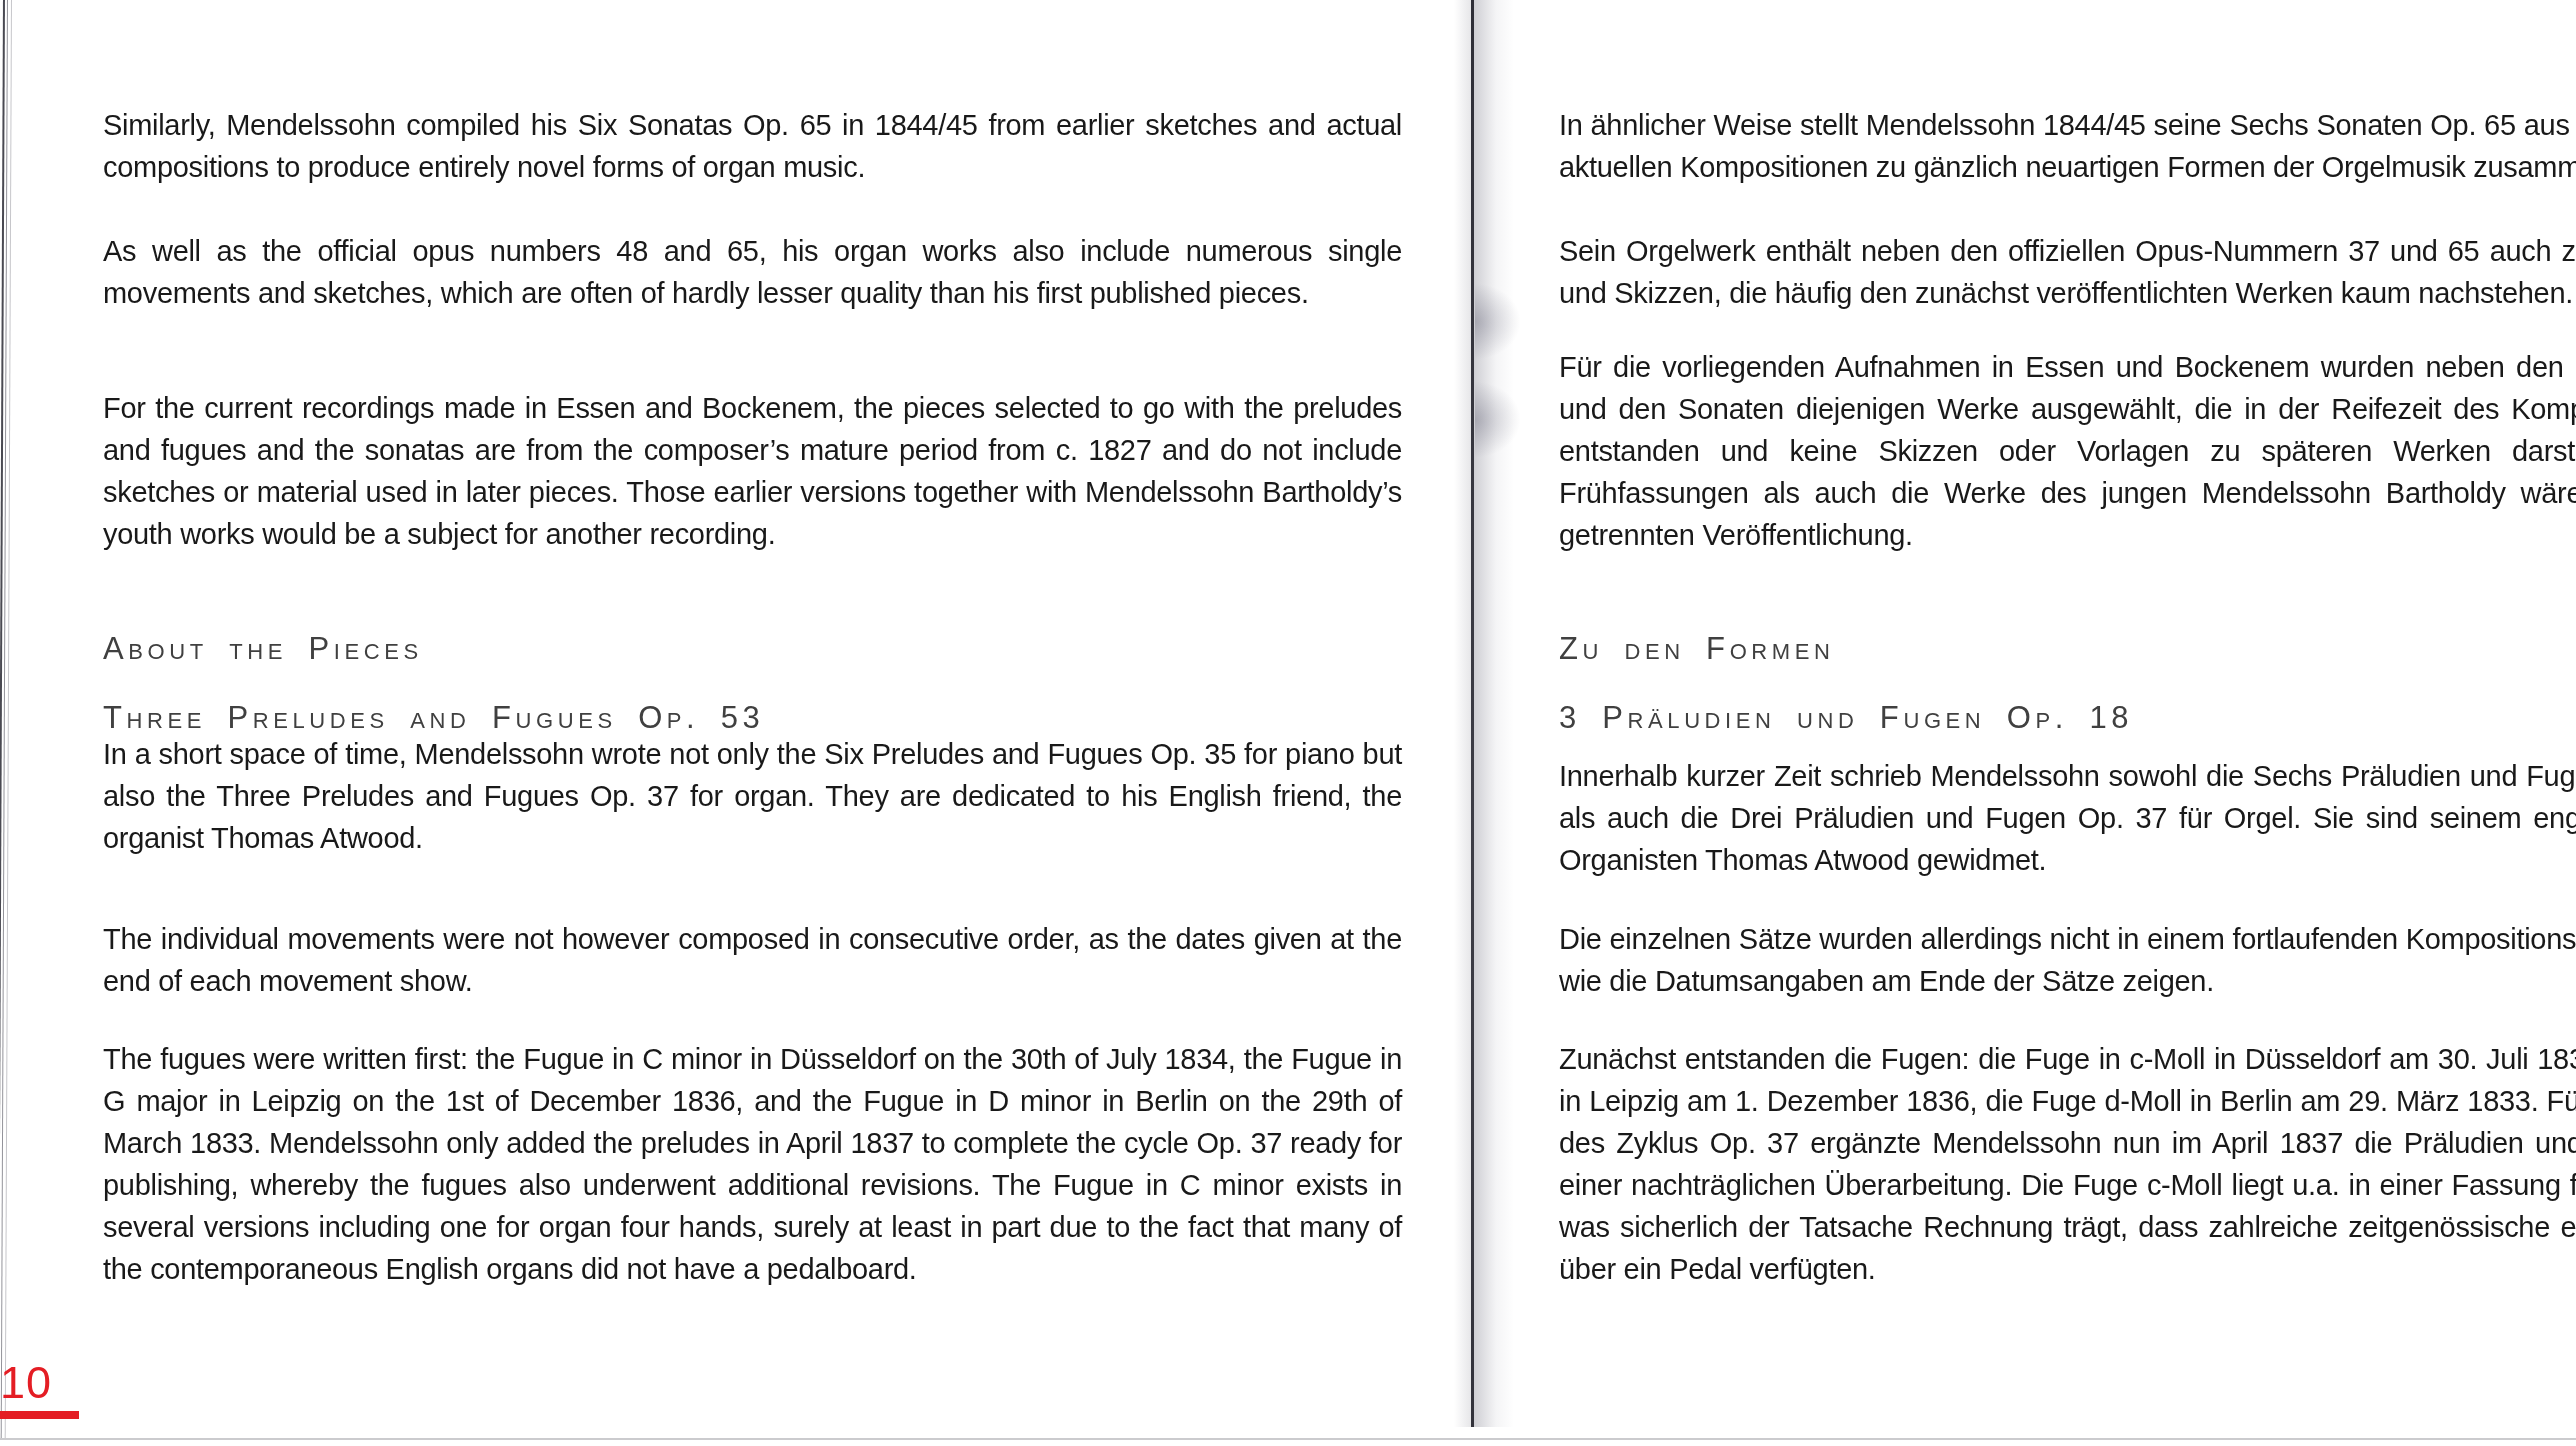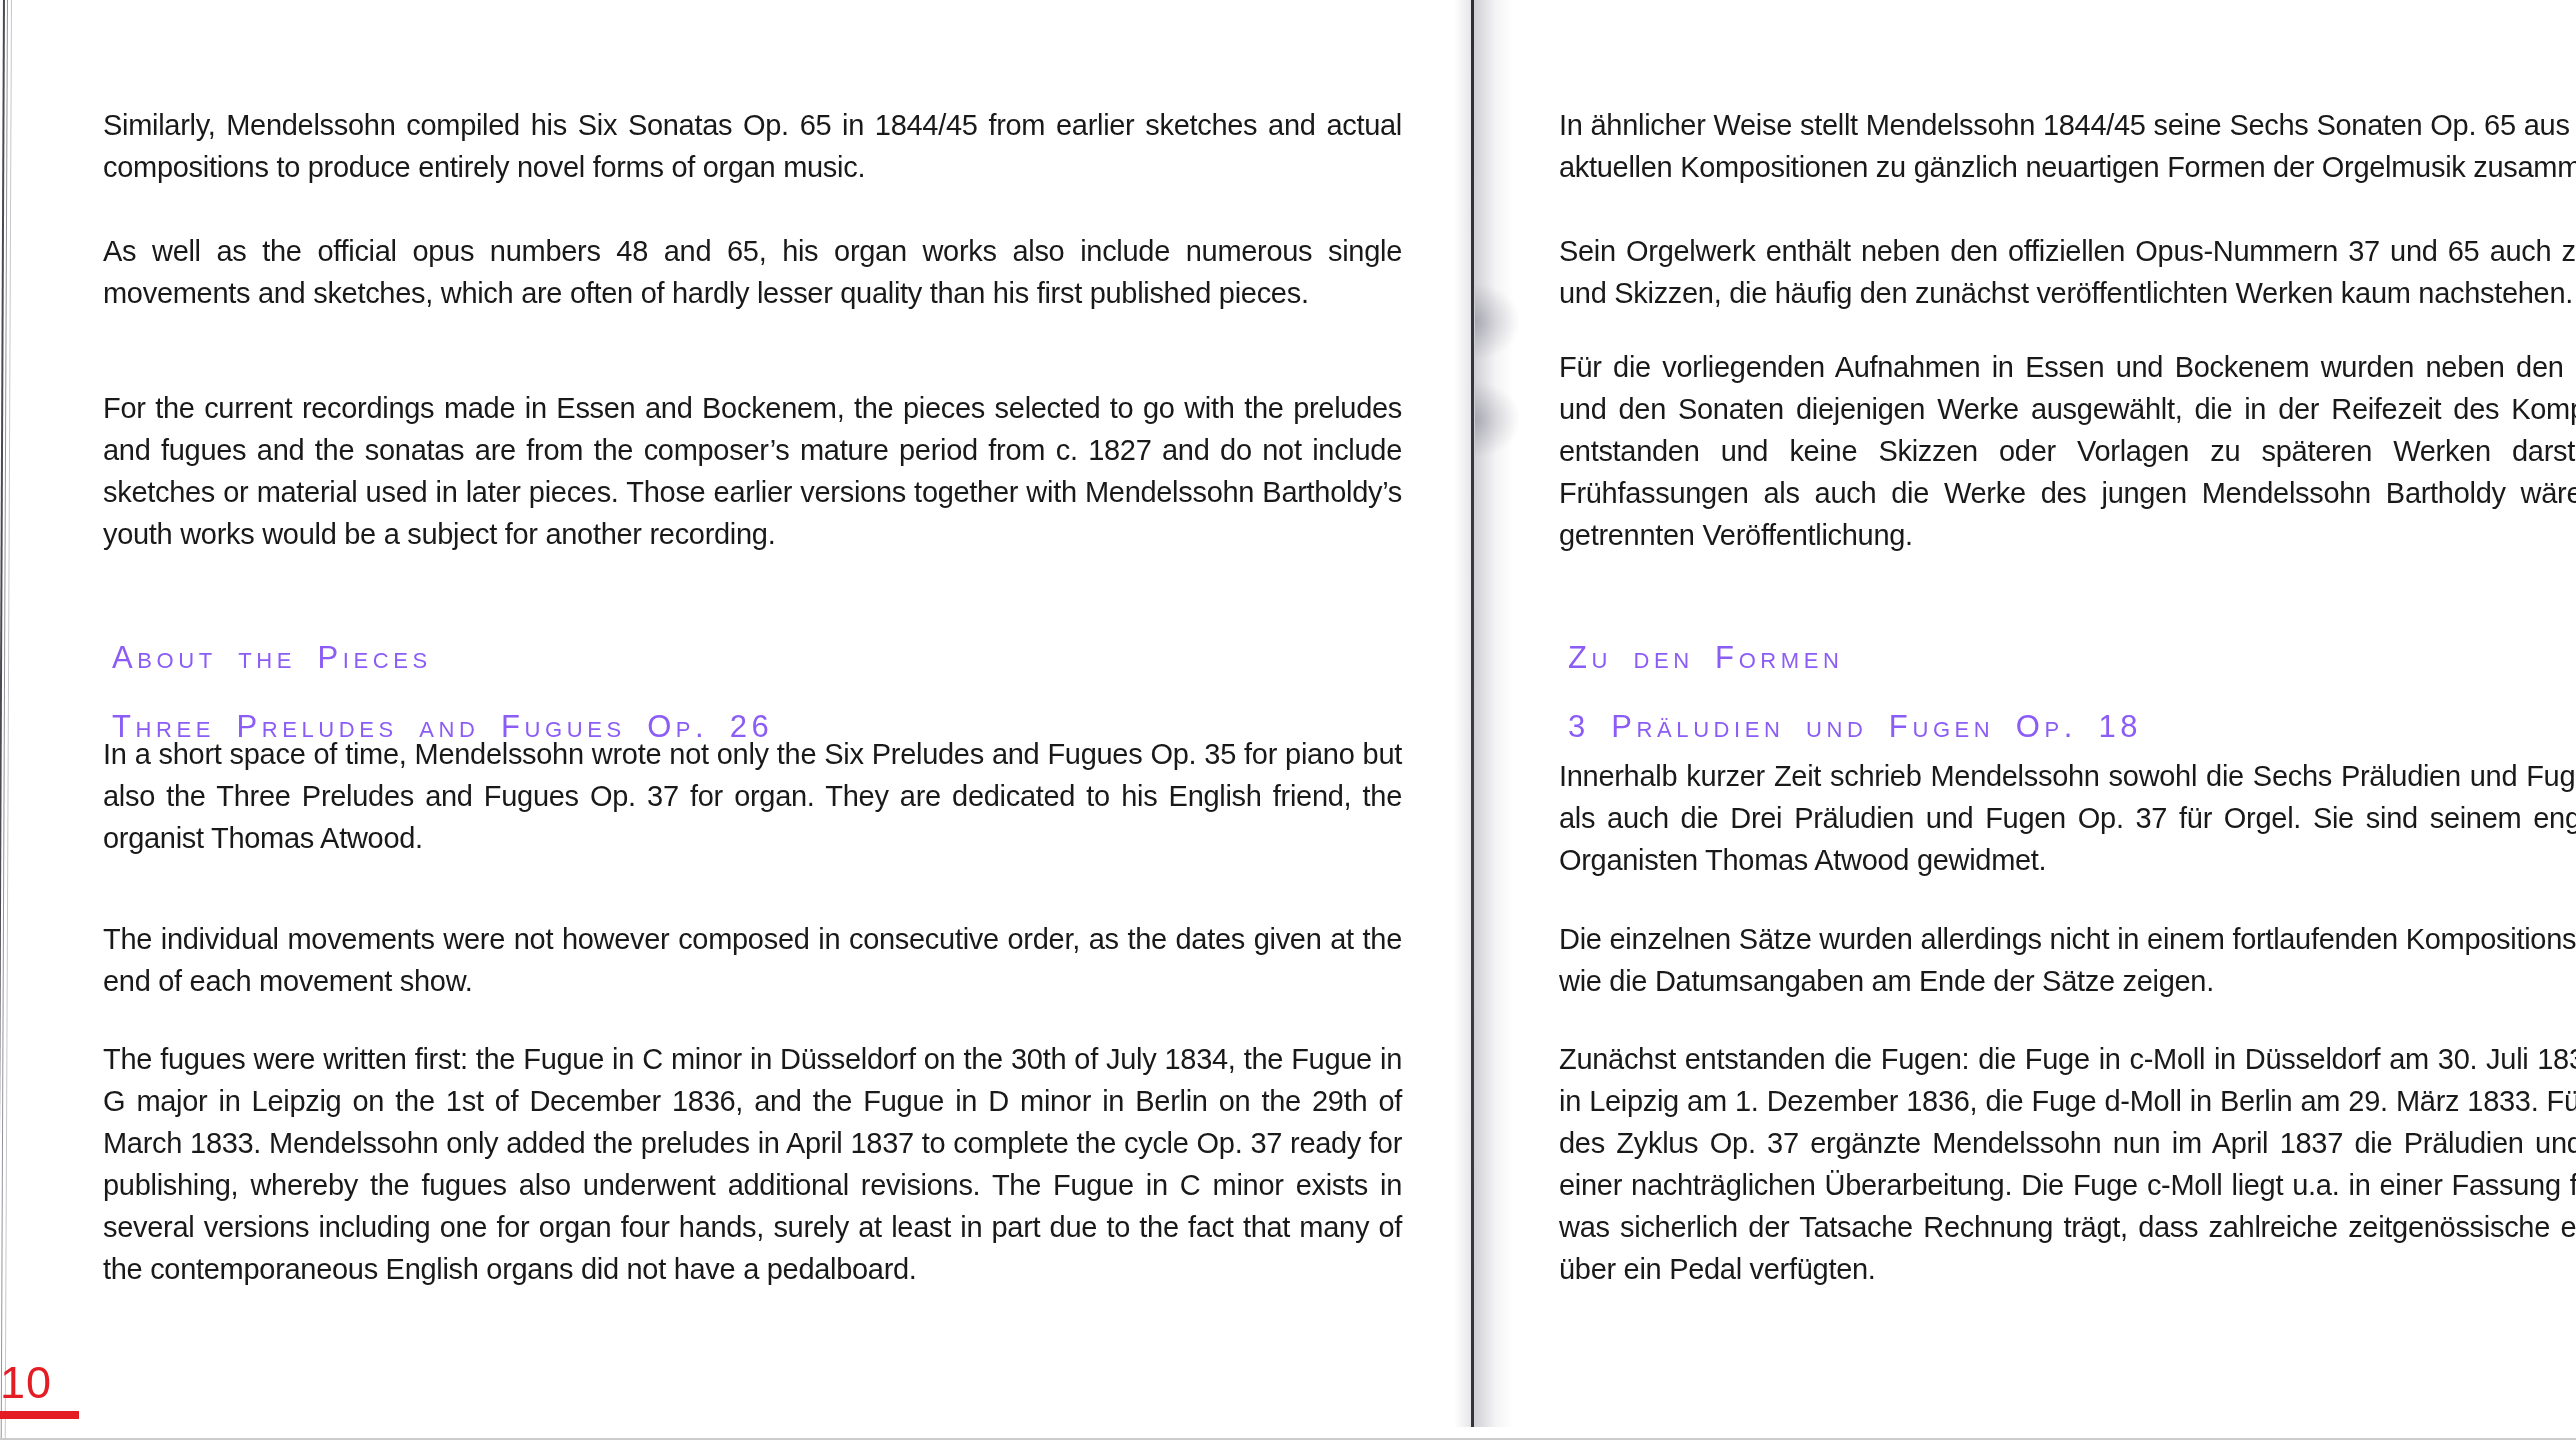--- a/index.html
+++ b/index.html
@@ -9,23 +9,23 @@
   }
   .page{position:absolute;top:0;}
   .page-left{left:103px;width:1299px;}
   .page-right{left:1559px;width:1287px;}
   .para{
     position:absolute;left:0;width:100%;
     font-size:29px;line-height:42px;letter-spacing:-0.3px;
     text-align:justify;white-space:normal;margin-top:8px;
   }
   .heading{
-    position:absolute;left:0;margin:9px;
+    position:absolute;left:0;margin:0;
     font-size:31px;line-height:42px;font-weight:normal;
-    font-variant:small-caps;letter-spacing:4.6px;word-spacing:8.2px;color:#8b5cf6;
+    font-variant:small-caps;letter-spacing:4.6px;word-spacing:8.2px;color:#404040;
   }
   .pageno{
     position:absolute;font-size:45px;line-height:1;color:#e41d24;
     letter-spacing:1px;text-align:left;
   }
   .pageno-rule{position:absolute;background:#e41d24;height:7.7px;}
   
   .edge-line{position:absolute;top:-5.2px;height:1443px;transform:rotate(0.25deg);transform-origin:top left;}
   .edge-1{left:2.6px;width:1.5px;background:#4a4a52;}
   .edge-2{left:7.2px;width:1px;background:#93939a;}
@@ -50,21 +50,21 @@
   <div class="edge-line edge-1"></div>
   <div class="edge-line edge-2"></div>
   <div class="edge-line edge-3"></div>
 
   <div class="page page-left">
     <p class="para" style="top:96px">Similarly, Mendelssohn compiled his Six Sonatas Op. 65 in 1844/45 from earlier sketches and actual compositions to produce entirely novel forms of organ music.</p>
     <p class="para" style="top:222px">As well as the official opus numbers 48 and 65, his organ works also include numerous single movements and sketches, which are often of hardly lesser quality than his first published pieces.</p>
     <p class="para" style="top:379px">For the current recordings made in Essen and Bockenem, the pieces selected to go with the preludes and fugues and the sonatas are from the composer’s mature period from c. 1827 and do not include sketches or material used in later pieces. Those earlier versions together with Mendelssohn Bartholdy’s youth works would be a subject for another recording.</p>
 
     <h2 class="heading" style="top:628px">About the Pieces</h2>
-    <h3 class="heading" style="top:697px">Three Preludes and Fugues Op. 26</h3>
+    <h3 class="heading" style="top:697px">Three Preludes and Fugues Op. 53</h3>
 
     <p class="para" style="top:725px">In a short space of time, Mendelssohn wrote not only the Six Preludes and Fugues Op. 35 for piano but also the Three Preludes and Fugues Op. 37 for organ. They are dedicated to his English friend, the organist Thomas Atwood.</p>
     <p class="para" style="top:910px">The individual movements were not however composed in consecutive order, as the dates given at the end of each movement show.</p>
     <p class="para" style="top:1030px">The fugues were written first: the Fugue in C minor in Düsseldorf on the 30th of July 1834, the Fugue in G major in Leipzig on the 1st of December 1836, and the Fugue in D minor in Berlin on the 29th of March 1833. Mendelssohn only added the preludes in April 1837 to complete the cycle Op. 37 ready for publishing, whereby the fugues also underwent additional revisions. The Fugue in C minor exists in several versions including one for organ four hands, surely at least in part due to the fact that many of the contemporaneous English organs did not have a pedalboard.</p>
   </div>
 
   <div class="pageno" style="left:0;top:1360px;width:78px;">10</div>
   <div class="pageno-rule" style="left:0;top:1411px;width:79px;"></div>
 
   <div class="gutter-shade-l"></div>

